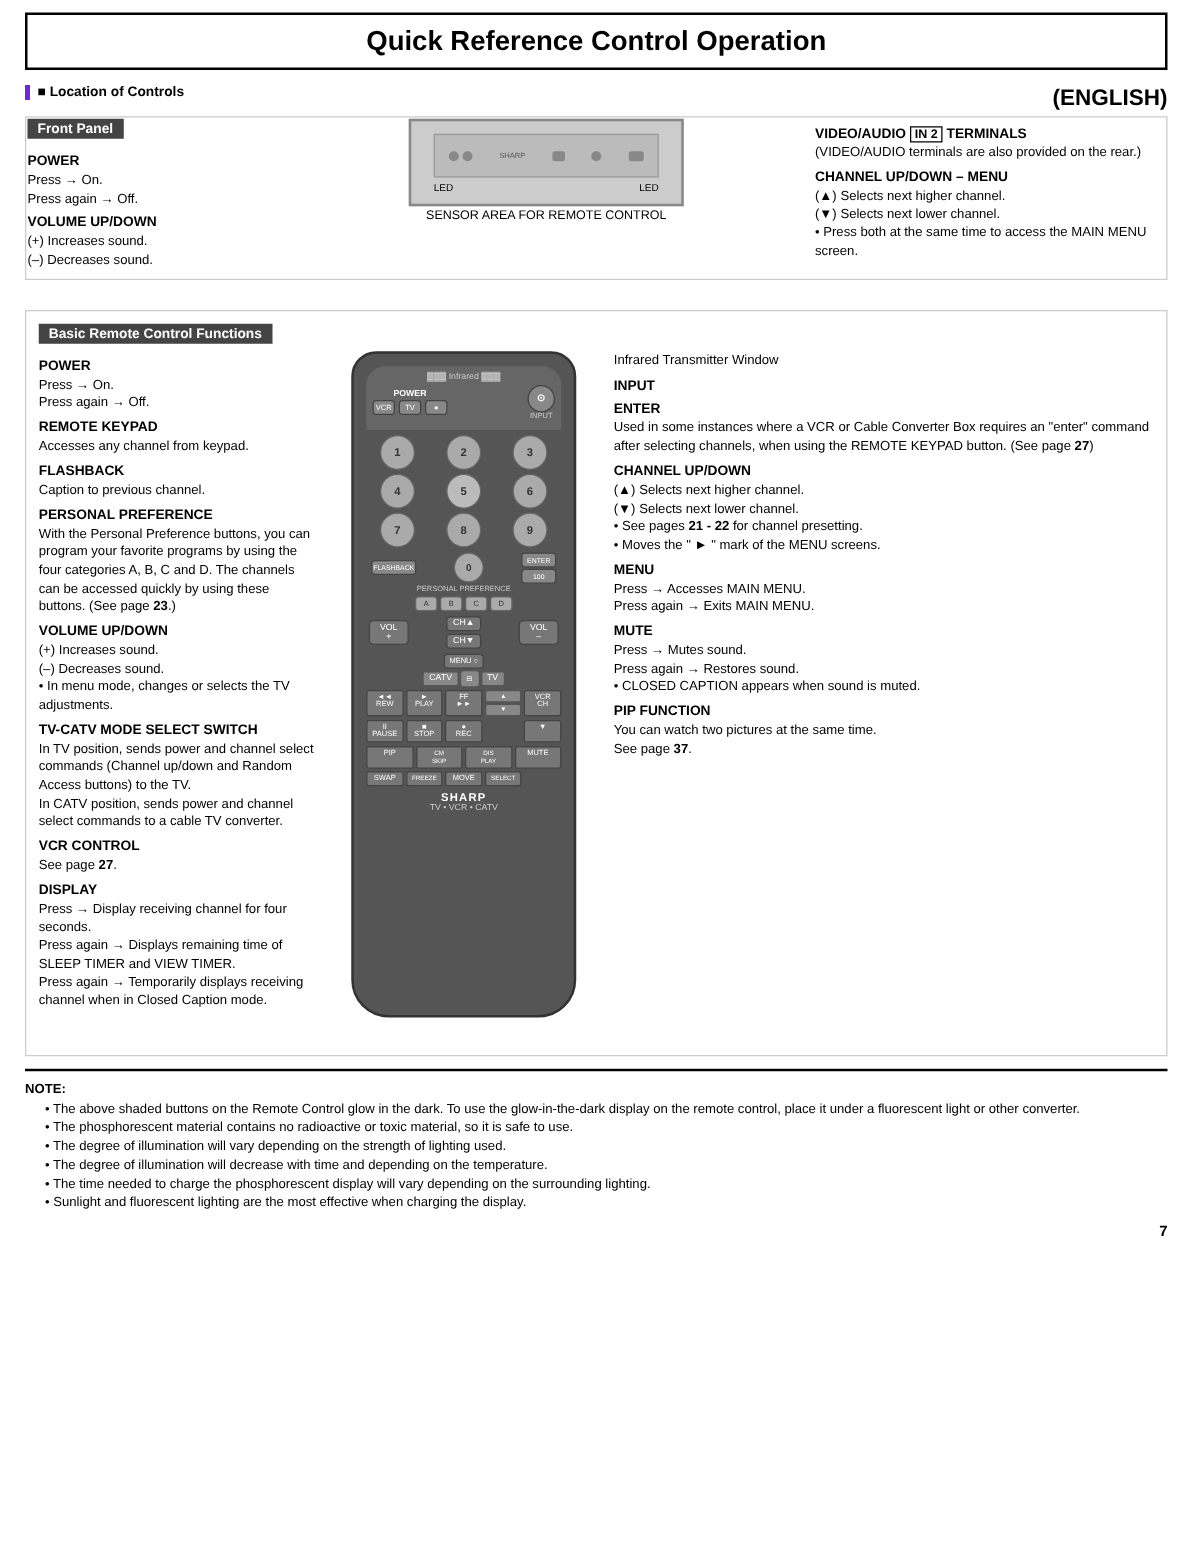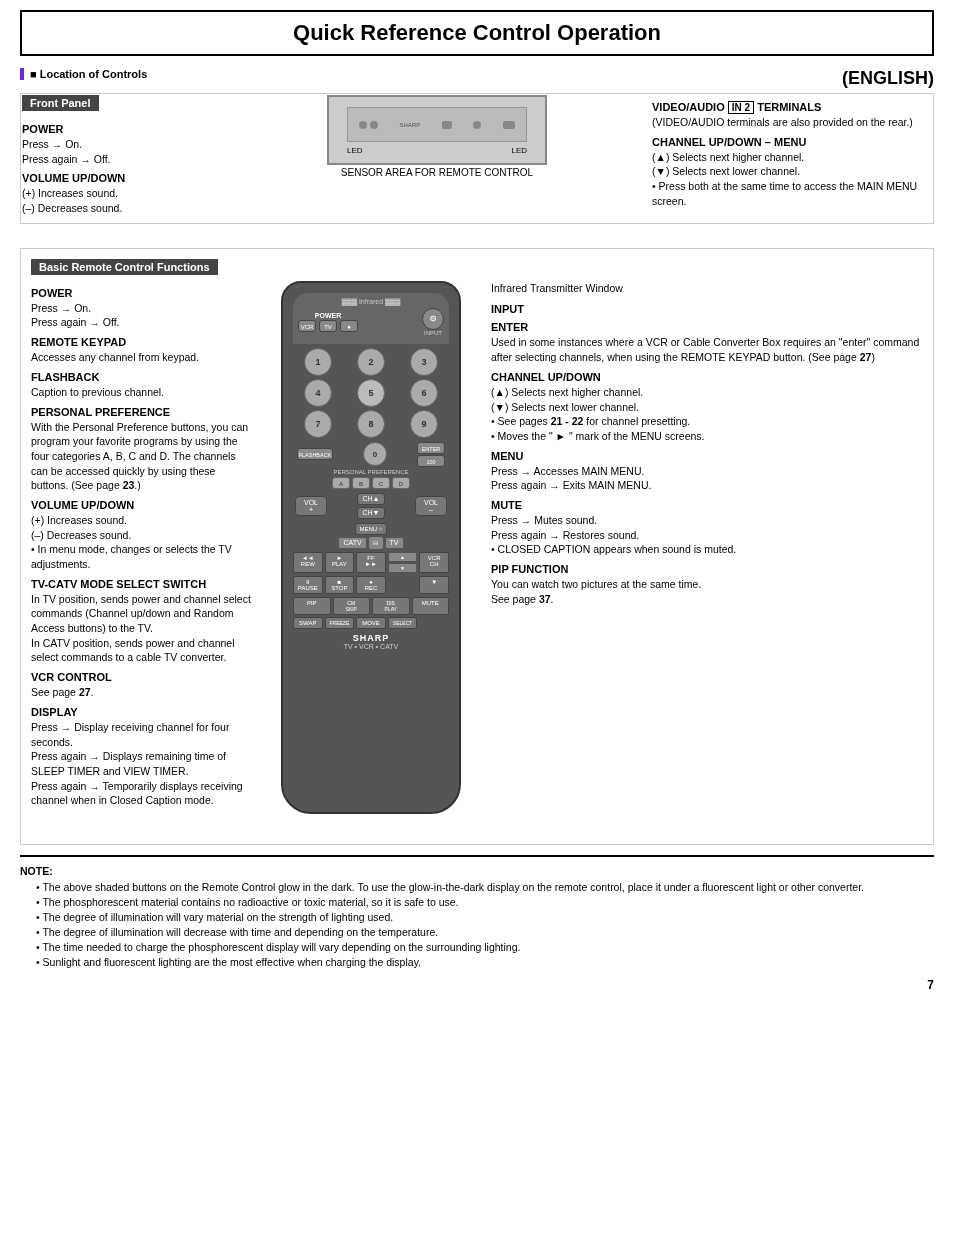--- a/index.html
+++ b/index.html
@@ -548,21 +548,21 @@
       </div>
     </div>
   </div>
 </div>
 
 
 <div class="note-section">
   <div class="note-title">NOTE:</div>
   <div class="note-item">• The above shaded buttons on the Remote Control glow in the dark. To use the glow-in-the-dark display on the remote control, place it under a fluorescent light or other converter.</div>
   <div class="note-item">• The phosphorescent material contains no radioactive or toxic material, so it is safe to use.</div>
-  <div class="note-item">• The degree of illumination will vary material on the strength of lighting used.</div>
+  <div class="note-item">• The degree of illumination will vary depending on the strength of lighting used.</div>
   <div class="note-item">• The degree of illumination will decrease with time and depending on the temperature.</div>
   <div class="note-item">• The time needed to charge the phosphorescent display will vary depending on the surrounding lighting.</div>
   <div class="note-item">• Sunlight and fluorescent lighting are the most effective when charging the display.</div>
 </div>
 
 <div class="page-num">7</div>
 
 
 
 

